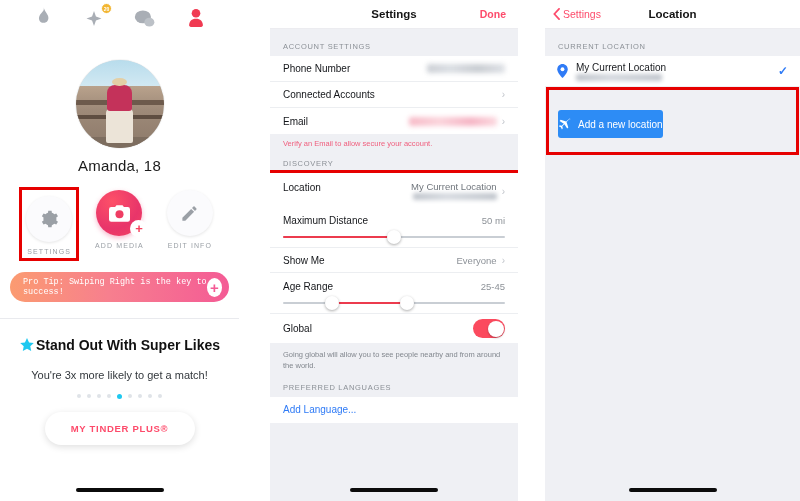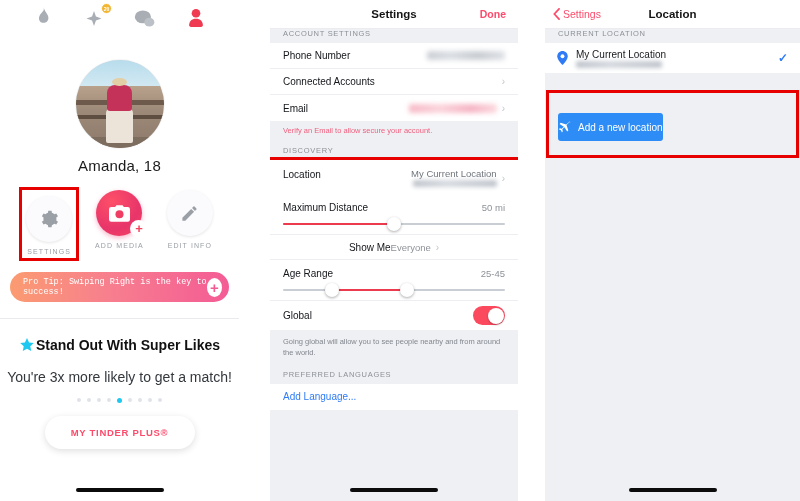--- a/index.html
+++ b/index.html
@@ -87,21 +87,21 @@
   }
   .protip-text { color: #fff; font-size: 8.5px; font-family: Liberation Mono, monospace; }
   .protip-plus { width: 19px; height: 19px; border-radius: 50%; background: #fff;
                  color: #f45b95; font-size: 15px; line-height: 1; font-weight: 700;
                  display: flex; align-items: center; justify-content: center; }
 
   .promo { margin-top: 16px; padding-top: 18px; border-top: 1px solid #e9eaee;
            display: flex; flex-direction: column; align-items: center; }
   .promo-title { display: flex; align-items: center; gap: 1px; font-size: 14px;
                  font-weight: bold; color: #111; }
-  .promo-sub { margin-top: 16px; font-size: 14px; color: #33383d; }
+  .promo-sub { margin-top: 16px; font-size: 11px; color: #33383d; }
   .dots { display: flex; gap: 6px; margin-top: 13px; }
   .dot { width: 4px; height: 4px; border-radius: 50%; background: #dfe3e8; }
   .dot.on { background: #1ec8f0; width: 5px; height: 5px; }
   .plus-btn {
     margin-top: 13px; width: 150px; height: 33px; border-radius: 17px;
     background: #fff; box-shadow: 0 2px 7px rgba(0,0,0,0.13);
     display: flex; align-items: center; justify-content: center;
     color: #fd4b6b; font-size: 9.5px; font-weight: bold; letter-spacing: .7px;
     border: none; font-family: inherit; cursor: pointer;
   }
@@ -112,21 +112,21 @@
   .nav {
     height: 29px; display: flex; align-items: center; justify-content: center;
     position: relative; background: #fff; border-bottom: 1px solid #ececf0;
   }
   .nav-title { font-size: 11.5px; font-weight: bold; color: #141414; }
   .nav-right { position: absolute; right: 12px; font-size: 10.5px; color: #fd4b6b; font-weight: 600; }
   .nav-left { position: absolute; left: 8px; display: flex; align-items: center;
               gap: 3px; color: #fd4b6b; font-size: 10.5px; }
 
   .scroll { background: #eff0f4; height: calc(501px - 29px); overflow: hidden; position: relative; }
-  .sect-hd { padding: 0 13px 5px; font-size: 7.5px; letter-spacing: .7px; color: #8b9096; }
+  .sect-hd { padding: 13px 13px 5px; font-size: 7.5px; letter-spacing: .7px; color: #8b9096; }
   .group { background: #fff; }
   .row {
     height: 26px; padding: 0 13px; background: #fff;
     display: flex; align-items: center; justify-content: space-between;
     border-bottom: 1px solid #eceef1; position: relative;
   }
   .row:last-child { border-bottom: none; }
   .row-label { font-size: 10px; color: #14161a; }
   .row-right { display: flex; align-items: center; gap: 5px; font-size: 9.5px; color: #8d9298; }
   .chev { color: #c2c6cc; font-size: 10px; }
@@ -172,21 +172,21 @@
   .loc-title { font-size: 10px; color: #16181c; }
   .loc-sub-blur { width: 86px; height: 7px; border-radius: 2px;
                   background: linear-gradient(90deg,#bfc4cb,#d4d8de 40%,#c0c5cc);
                   filter: blur(2.2px); }
   .check { color: #2f7bf6; font-size: 12px; font-weight: bold; }
   .add-loc {
     margin: 6px 7px 0; height: 28px; border-radius: 3px; background: #2d8cf5;
     display: flex; align-items: center; justify-content: center; gap: 7px;
     color: #fff; font-size: 10px; border: none; font-family: inherit; cursor: pointer;
   }
-  .add-wrap.hl-red { margin: 20px 4px 0; padding: 14px 2px; }
+  .add-wrap.hl-red { margin: 4px 4px 0; padding: 14px 2px; }
 </style>
 </head>
 <body>
 
 <div class="stage">
 
   <div class="panel" id="panel-profile">
 
     <div class="tabbar">
       <div class="tabicon">
@@ -344,21 +344,21 @@
           <span class="row-label">Maximum Distance</span>
           <span class="row-right">50 mi</span>
         </div>
         <div class="slider-row">
           <div class="track">
             <div class="fill" style="left:0;width:50%;"></div>
             <div class="thumb" style="left:calc(50% - 7px);"></div>
           </div>
         </div>
 
-        <div class="row" style="border-top:1px solid #eceef1;justify-content:center;">
+        <div class="row" style="border-top:1px solid #eceef1;">
           <span class="row-label">Show Me</span>
           <span class="row-right">
             <span>Everyone</span>
             <span class="chev">›</span>
           </span>
         </div>
 
         <div class="row" style="border-bottom:none;">
           <span class="row-label">Age Range</span>
           <span class="row-right">25-45</span>

